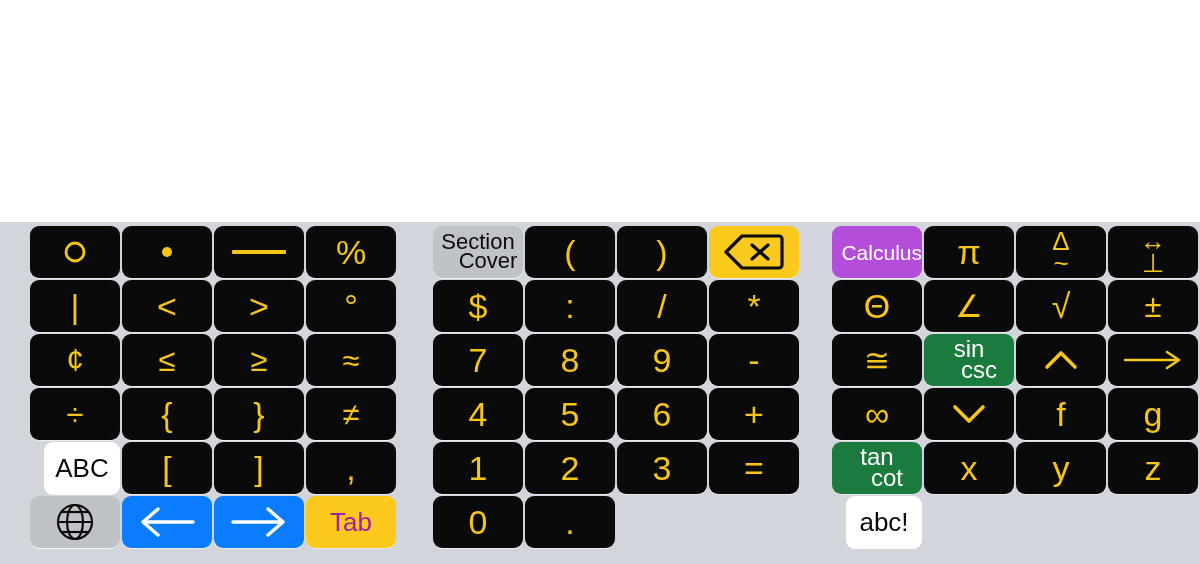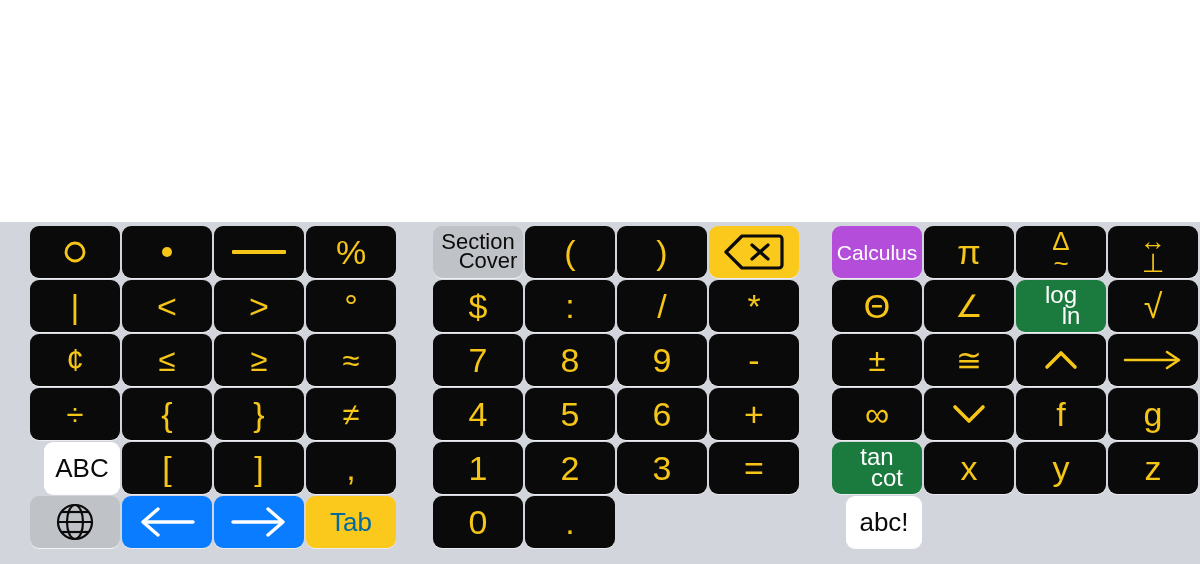--- a/index.html
+++ b/index.html
@@ -80,33 +80,34 @@
     box-shadow: 0 1px 0 rgba(255,255,255,0.7);
   }
   .key.k-white {                 
     background: #ffffff;
     color: #0b0b0b;
     box-shadow: 0 1px 0 rgba(255,255,255,0.9);
     margin-left: 14px;
   }
   .key.k-yellow {                
     background: #fbc91b;
-    color: #0369a1;
+    color: #a21caf;
   }
   .key.k-blue {                  
     background: #0a7cff;
     color: #ffffff;
   }
   .key.k-green {                 
     background: #1b7a3d;
     color: #ffffff;
   }
   .key.k-purple {                
     background: #b44dd9;
     color: #ffffff;
+    justify-content: flex-end;
   }
 
   
   .key .lbl { display: block; }
   .key.sz-sym   { font-size: 31px; font-weight: 400; }
   .key.sz-big   { font-size: 34px; font-weight: 400; }
   .key.sz-word  { font-size: 26px; font-weight: 400; }
   .key.sz-small { font-size: 21px; font-weight: 400; }
 
   
@@ -343,34 +344,34 @@
             <span class="m1">↔</span>
             <span class="m2">⊥</span>
           </span>
         </div>
         <div class="key  sz-big">
           <span class="lbl">Θ</span>
         </div>
         <div class="key  sz-sym">
           <span class="lbl">∠</span>
         </div>
+        <div class="key  sz-big">
+          <span class="lbl">√</span>
+        </div>
+        <div class="key  sz-sym">
+          <span class="lbl">±</span>
+        </div>
+        <div class="key  sz-sym">
+          <span class="lbl">≅</span>
+        </div>
         <div class="key k-green sz-small">
           <span class="stack">
-            <span class="l1">log</span>
-            <span class="l2">ln</span>
-          </span>
-        </div>
-        <div class="key  sz-big">
-          <span class="lbl">√</span>
-        </div>
-        <div class="key  sz-sym">
-          <span class="lbl">±</span>
-        </div>
-        <div class="key  sz-sym">
-          <span class="lbl">≅</span>
+            <span class="l1">sin</span>
+            <span class="l2">csc</span>
+          </span>
         </div>
         <div class="key  sz-sym">
           <span>
             <svg width="40" height="24" viewBox="0 0 40 24" fill="none" stroke="#f5c518" stroke-width="3.6" stroke-linecap="round" stroke-linejoin="round">
       <polyline points="6,19 20,5 34,19"></polyline>
     </svg>
           </span>
         </div>
         <div class="key  sz-sym">
           <span>

